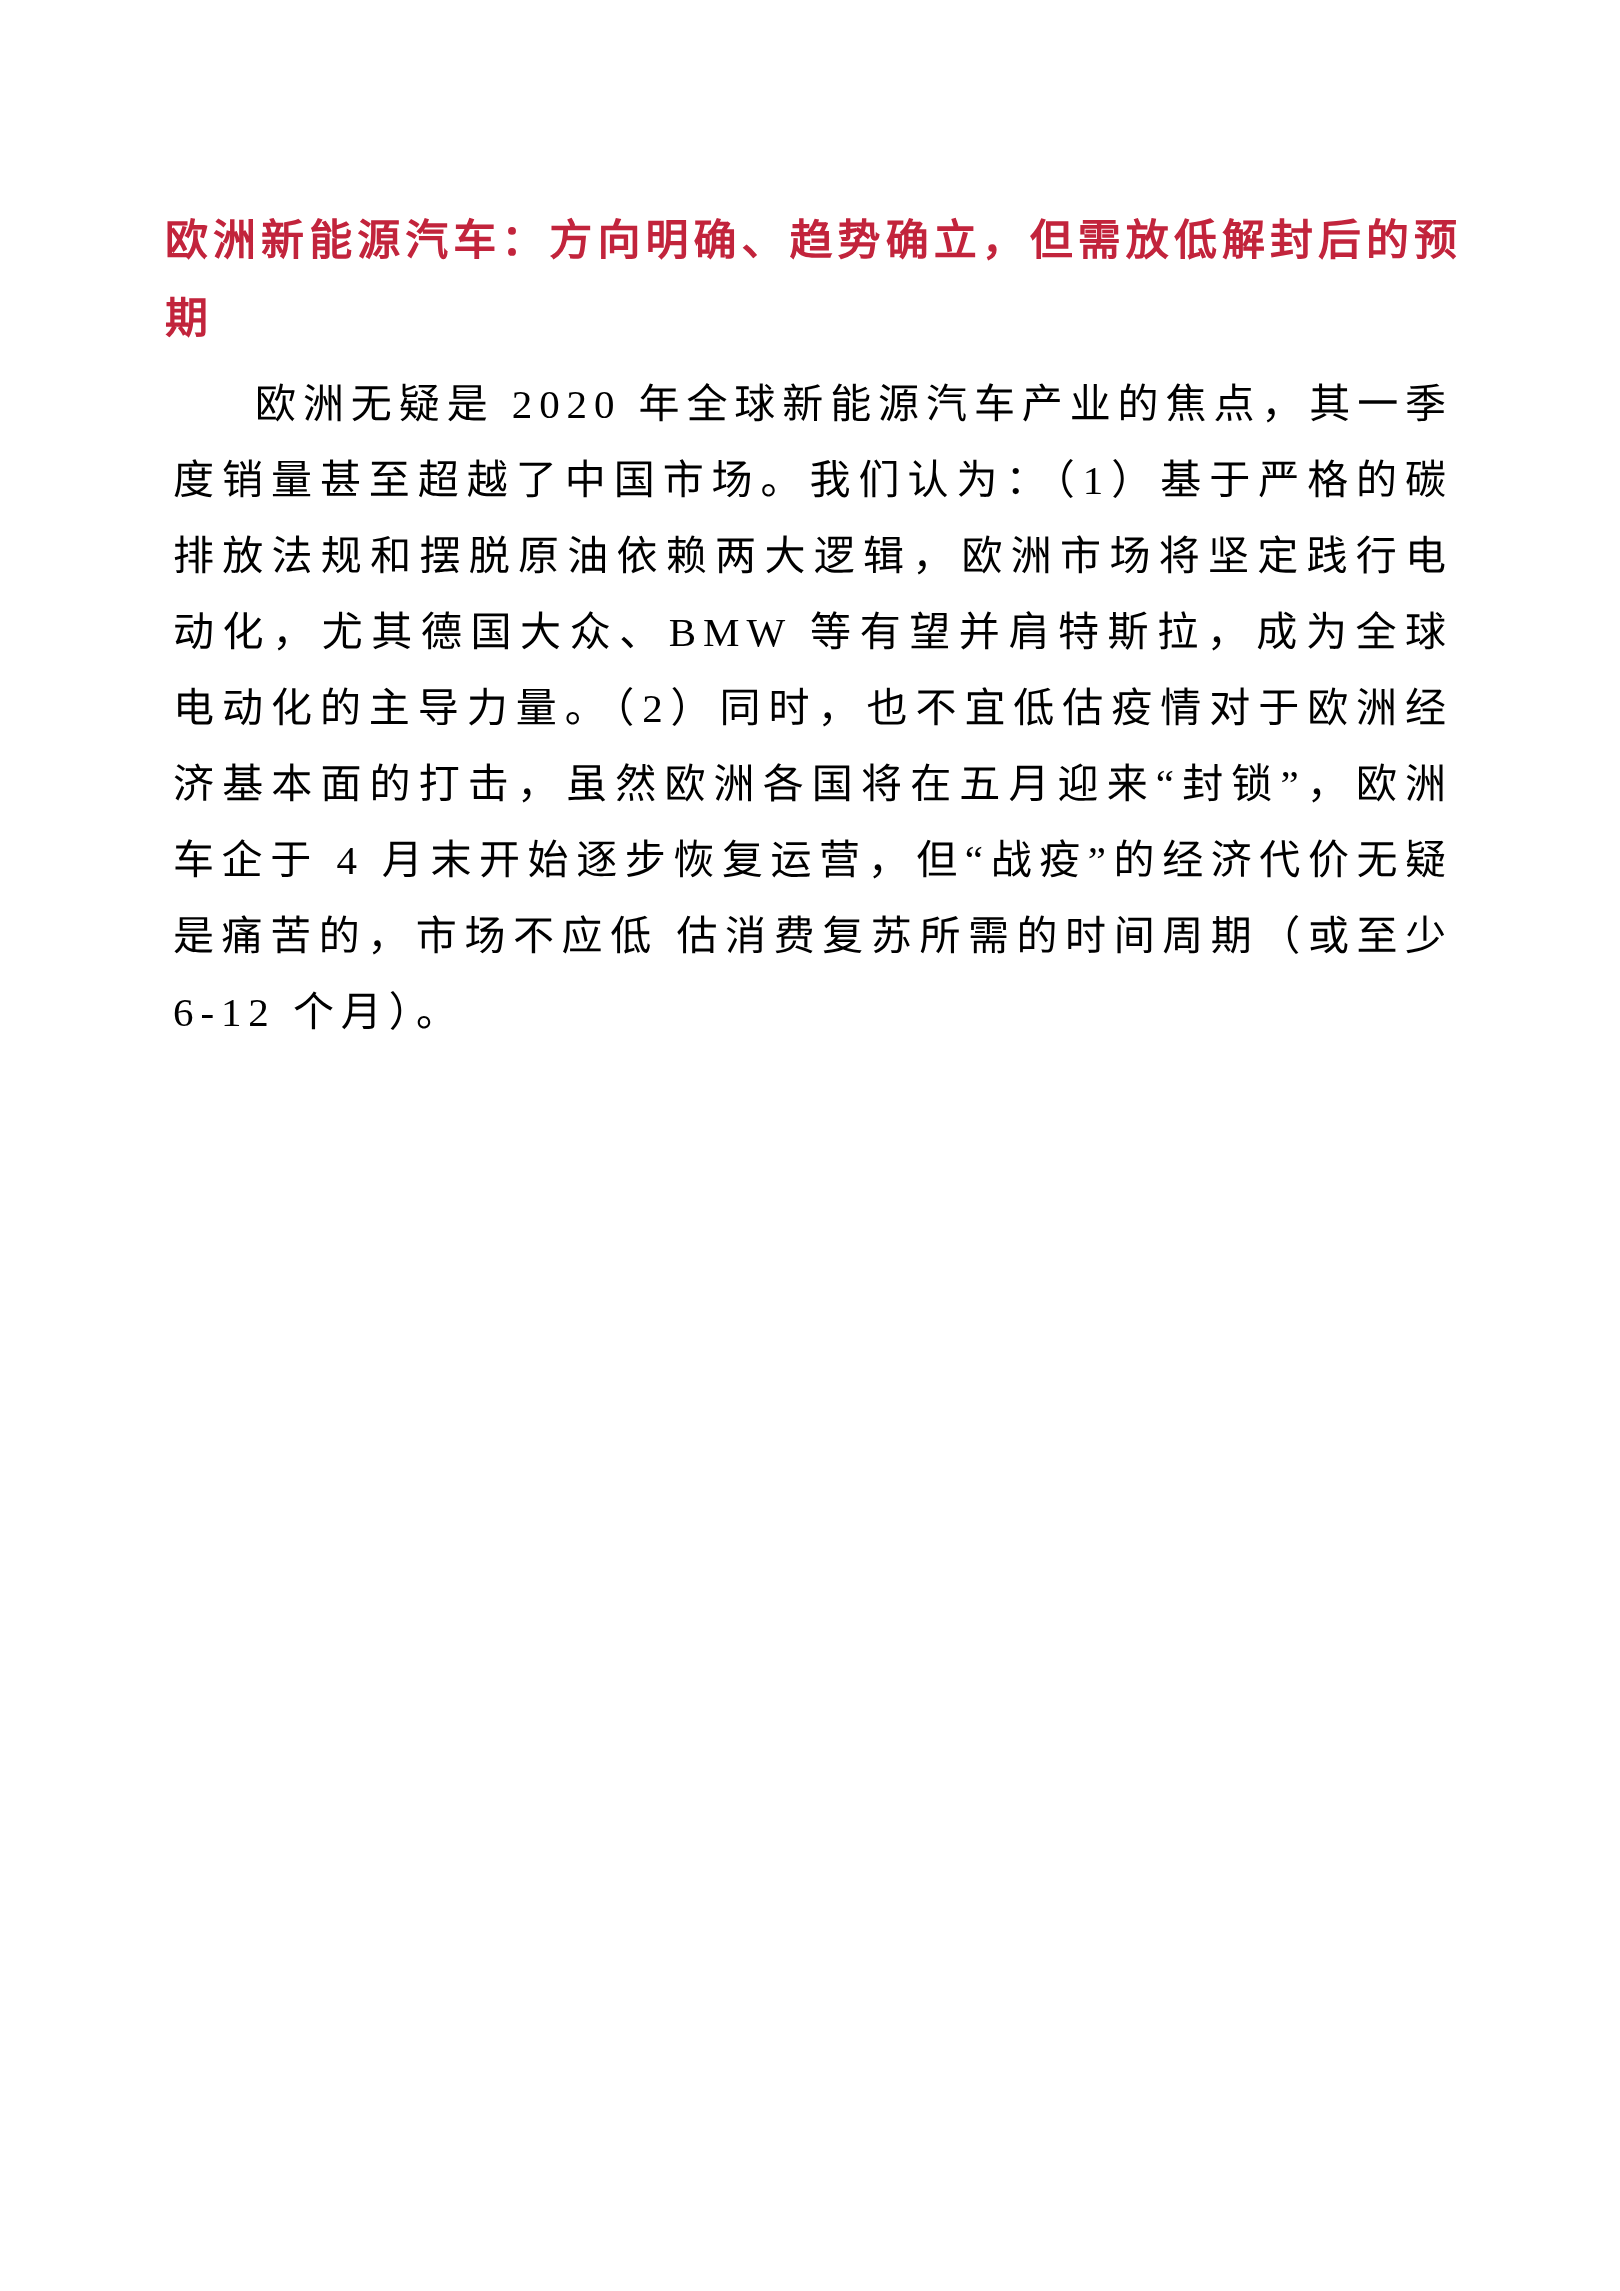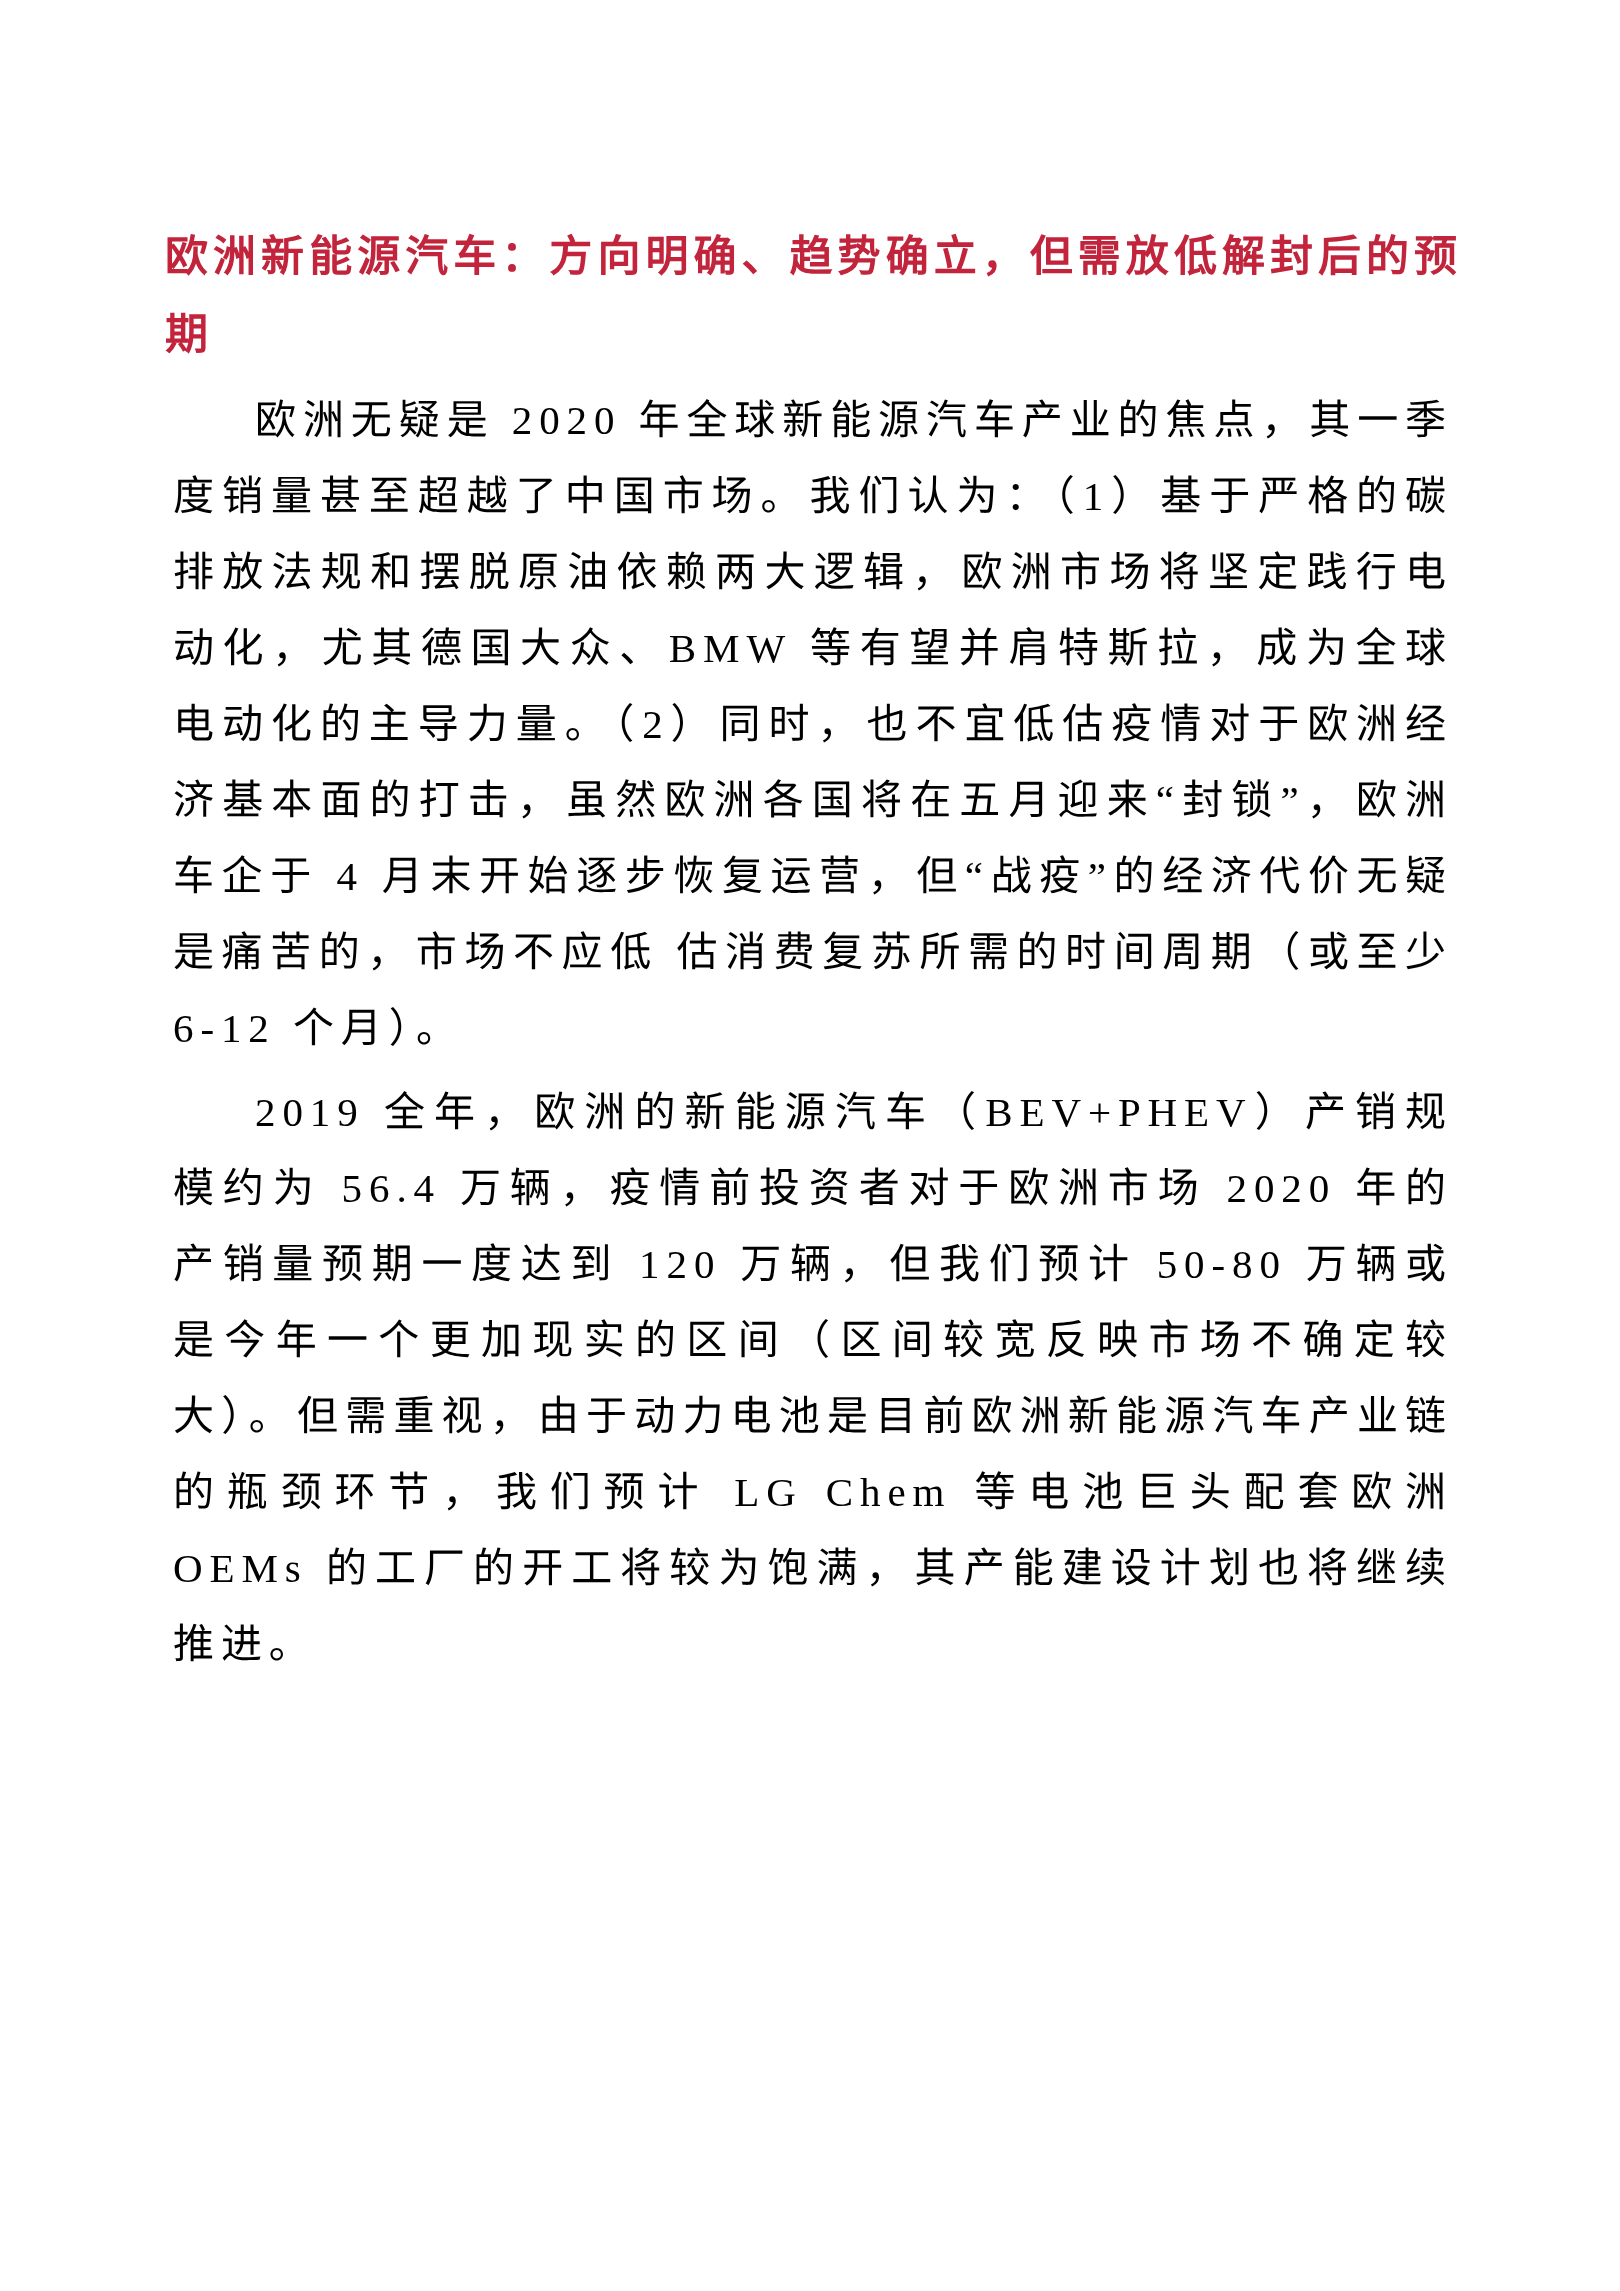--- a/index.html
+++ b/index.html
@@ -11,21 +11,21 @@
     position: relative;
     width: 1620px;
     height: 2292px;
     background: #ffffff;
     overflow: hidden;
     font-family: "Liberation Serif", "DejaVu Serif", serif;
   }
   .content {
     position: absolute;
     left: 165px;
-    top: 218px;
+    top: 202px;
     width: 1296px;
   }
   .heading {
     margin: 0;
     color: #C2243C;
     font-size: 43px;
     font-weight: bold;
     line-height: 78px;
     letter-spacing: 3.9px;
     text-align: justify;
@@ -49,16 +49,15 @@
     text-justify: inter-character;
   }
 </style>
 </head>
 <body>
 
 <div class="page">
   <div class="content">
     <h1 class="heading" style="color: rgb(194, 36, 60);">欧洲新能源汽车：方向明确、趋势确立，但需放低解封后的预期</h1>
     <p class="para">欧洲无疑是 2020 年全球新能源汽车产业的焦点，其一季度销量甚至超越了中国市场。我们认为：（1）基于严格的碳排放法规和摆脱原油依赖两大逻辑，欧洲市场将坚定践行电动化，尤其德国大众、BMW 等有望并肩特斯拉，成为全球电动化的主导力量。（2）同时，也不宜低估疫情对于欧洲经济基本面的打击，虽然欧洲各国将在五月迎来“封锁”，欧洲车企于 4 月末开始逐步恢复运营，但“战疫”的经济代价无疑是痛苦的，市场不应低 估消费复苏所需的时间周期（或至少 6-12 个月）。</p>
-    <p class="para">2019 全年，欧洲的新能源汽车（BEV+PHEV）产销规模约为 56.4 万辆，疫情前投资者对于欧洲市场 2020 年的产销量预期一度达到 120 万辆，但我们预计 50-80 万辆或是今年一个更加现实的区间（区间较宽反映市场不确定较大）。但需重视，由于动力电池是目前欧洲新能源汽车产业链的瓶颈环节，我们预计 LG Chem 等电池巨头配套欧洲 OEMs 的工厂的开工将较为饱满，其产能建设计划也将继续推进。</p>
   </div>
 </div>
 
 
 </body></html>

